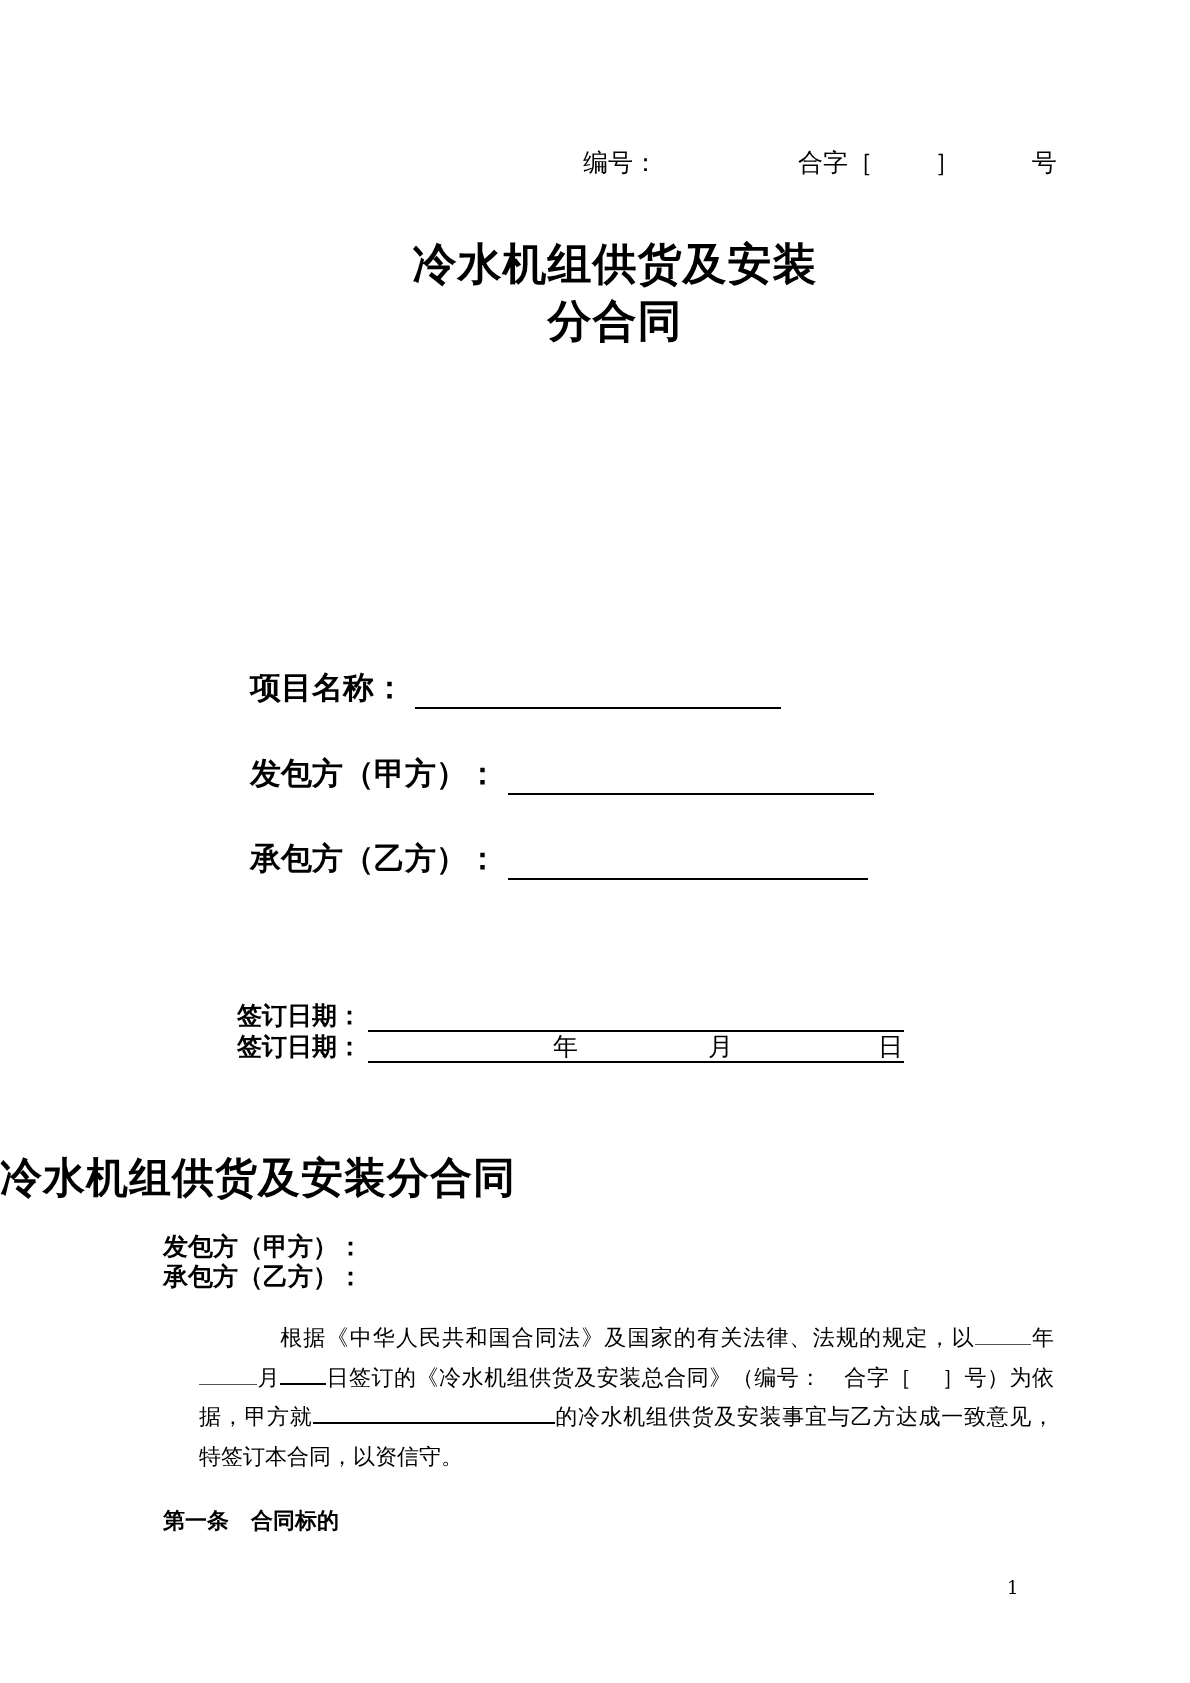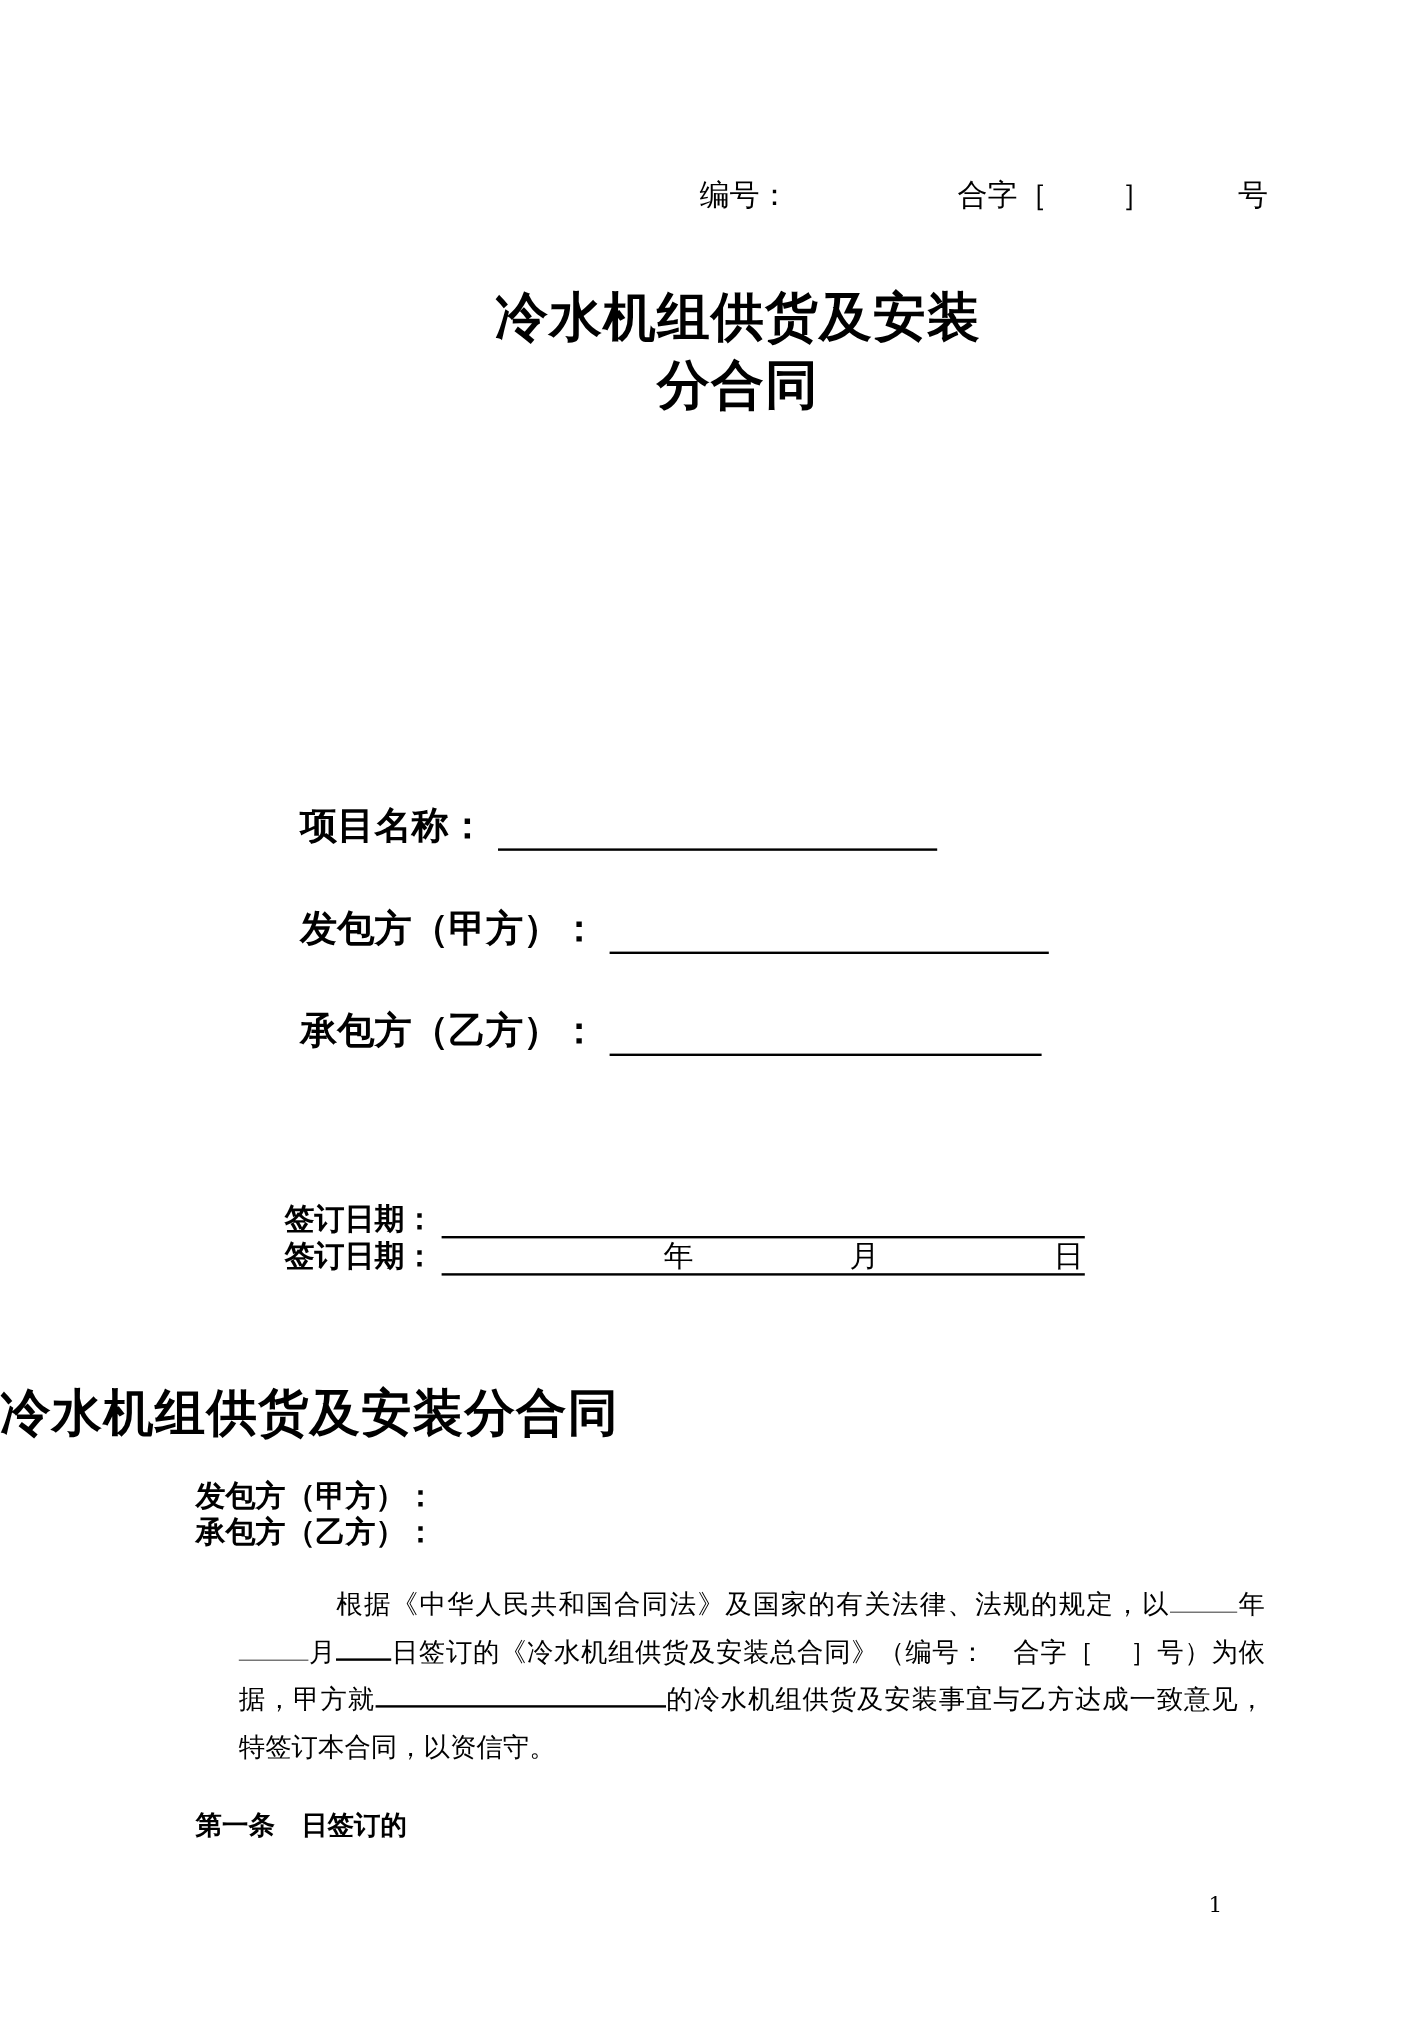--- a/index.html
+++ b/index.html
@@ -57,15 +57,15 @@
 
 <div class="abs title2">冷水机组供货及安装分合同</div>
 
 <div class="abs party" style="top:1230px">发包方（甲方）：</div>
 <div class="abs party" style="top:1260px">承包方（乙方）：</div>
 
 <div class="abs para">
   <span style="display:inline-block; width:80px"></span><span>根据《中华人民共和国合同法》及国家的有关法律、法规的规定，以</span><span class="ul" style="width:56px"></span><span>年</span><span class="ul" style="width:58px"></span><span>月</span><span class="ul thick" style="width:46px"></span><span>日签订的《冷水机组供货及安装总合同》（编号：　合字［　 ］号）为依据，甲方就</span><span class="ul thick" style="width:242px"></span><span>的冷水机组供货及安装事宜与乙方达成一致意见，特签订本合同，以资信守。</span>
 </div>
 
-<div class="abs article">第一条　日签订的</div>
+<div class="abs article">第一条　合同标的</div>
 
 <div class="abs pagenum">1</div>
 
 </body></html>

